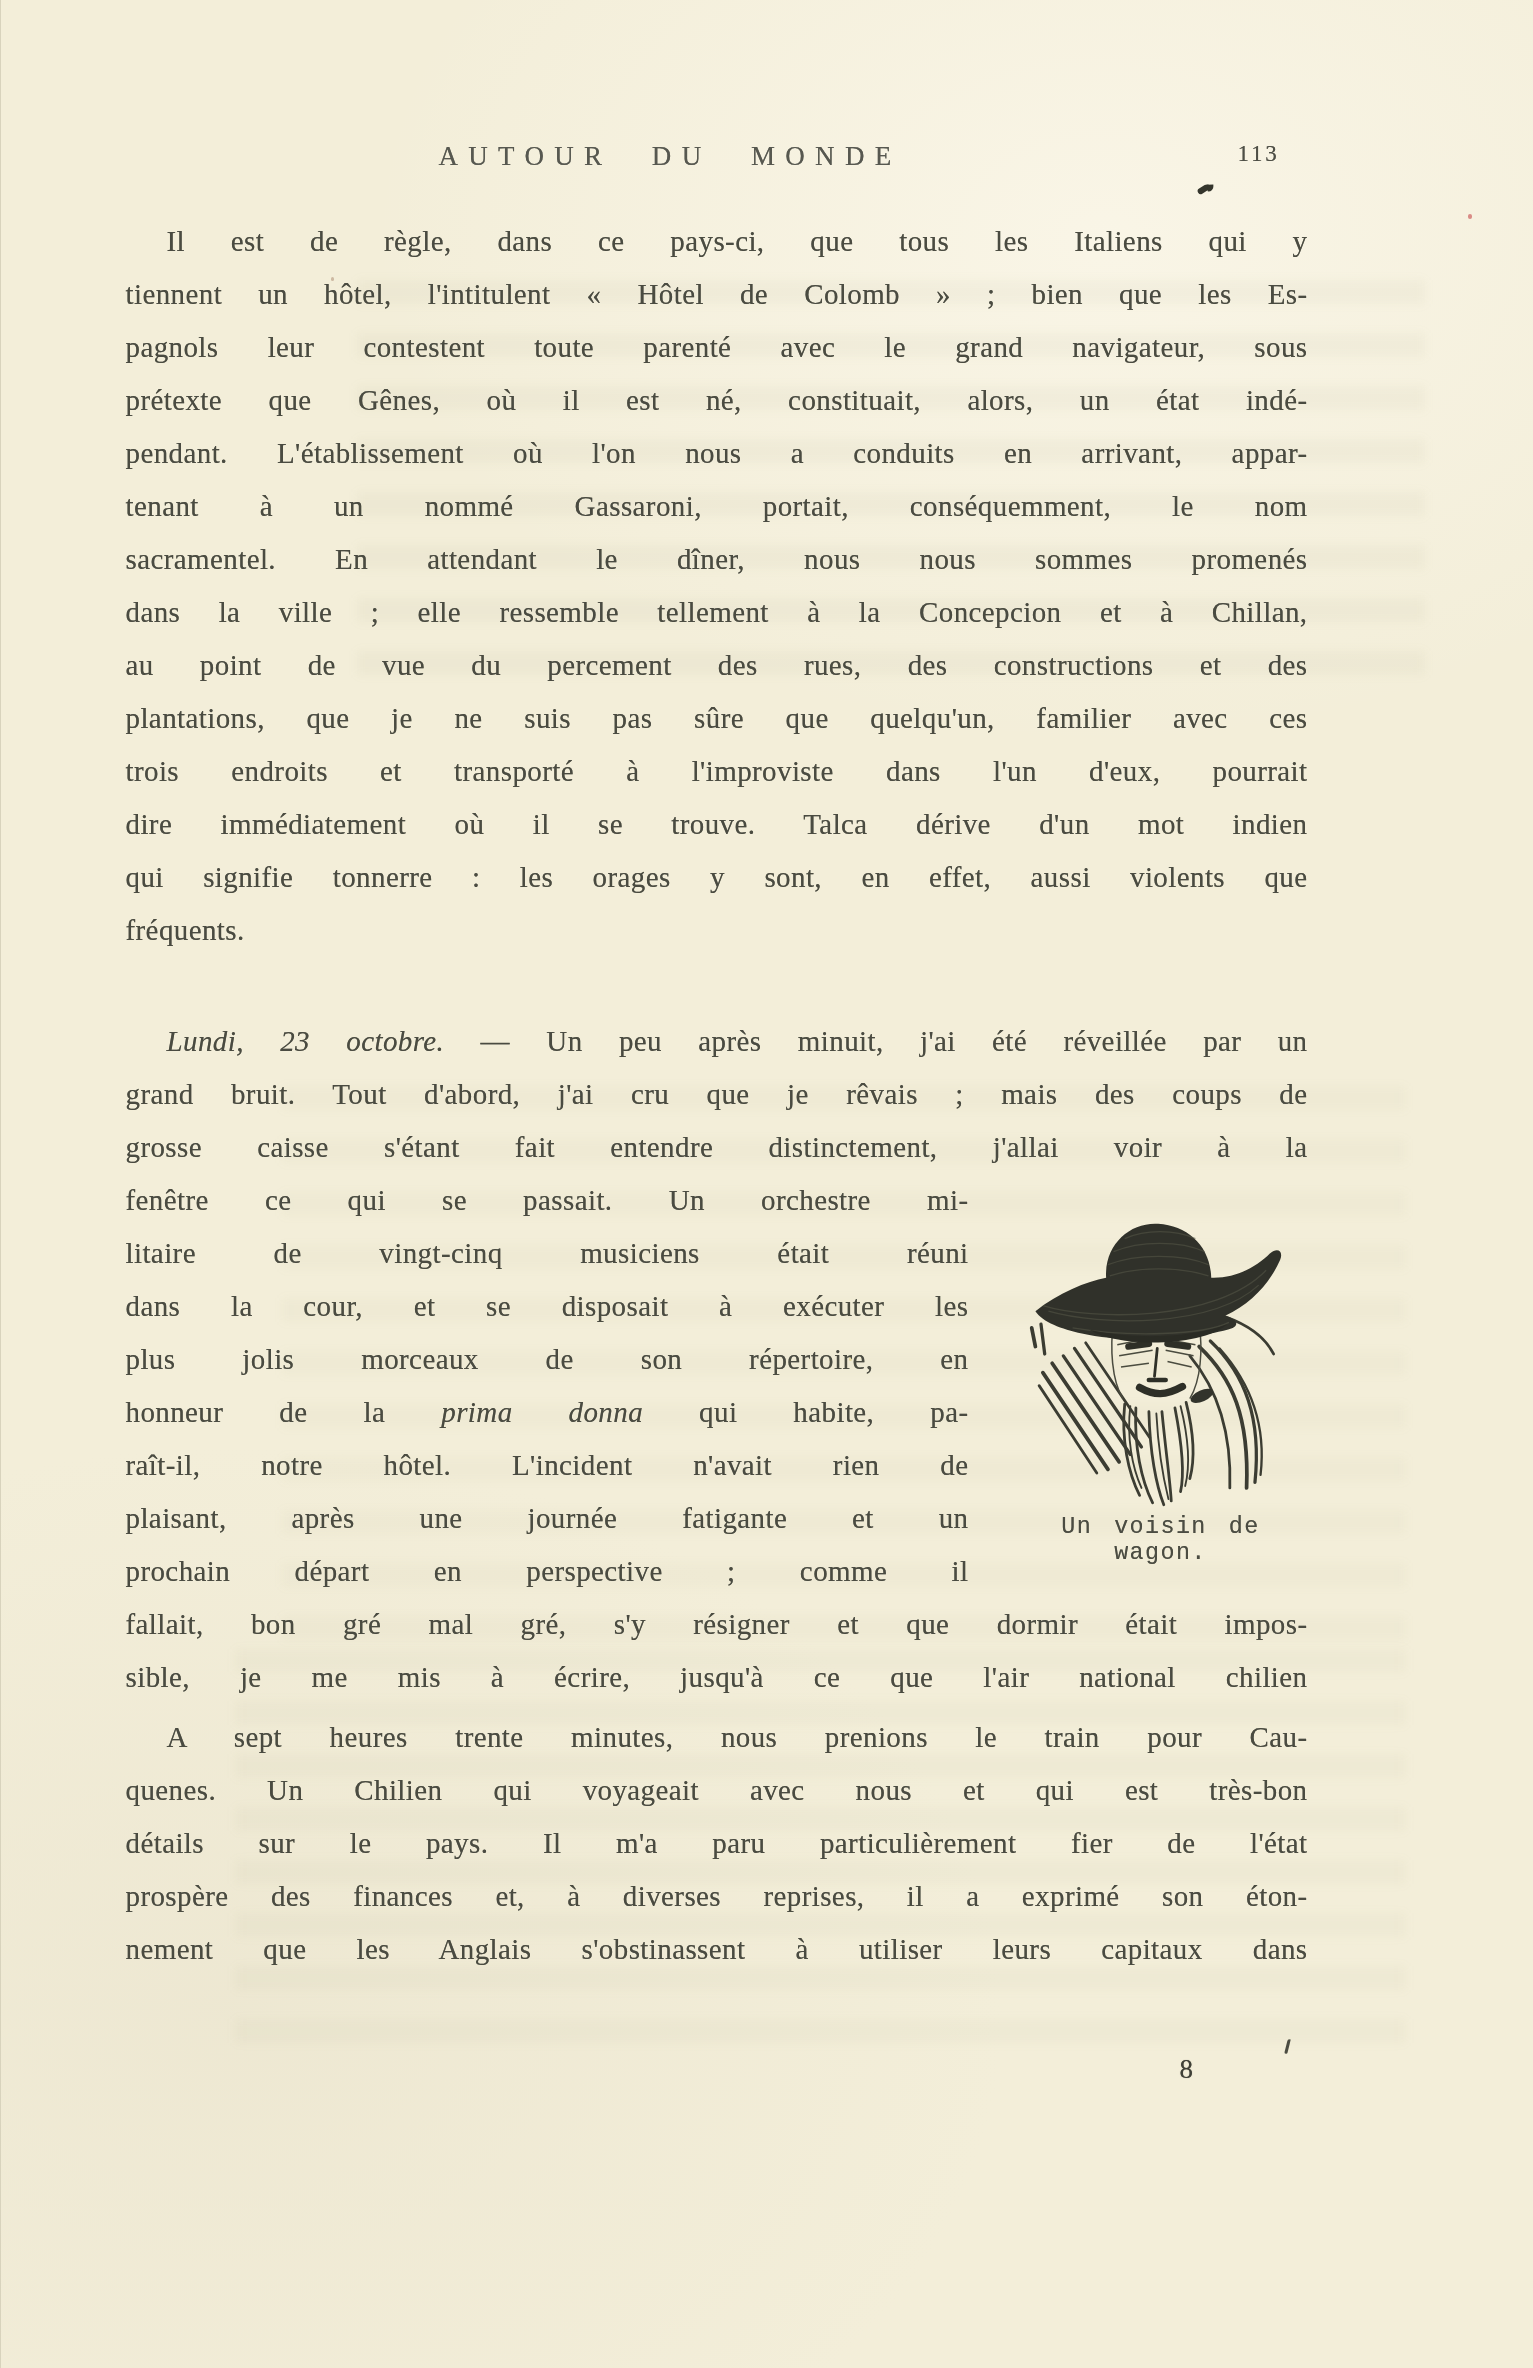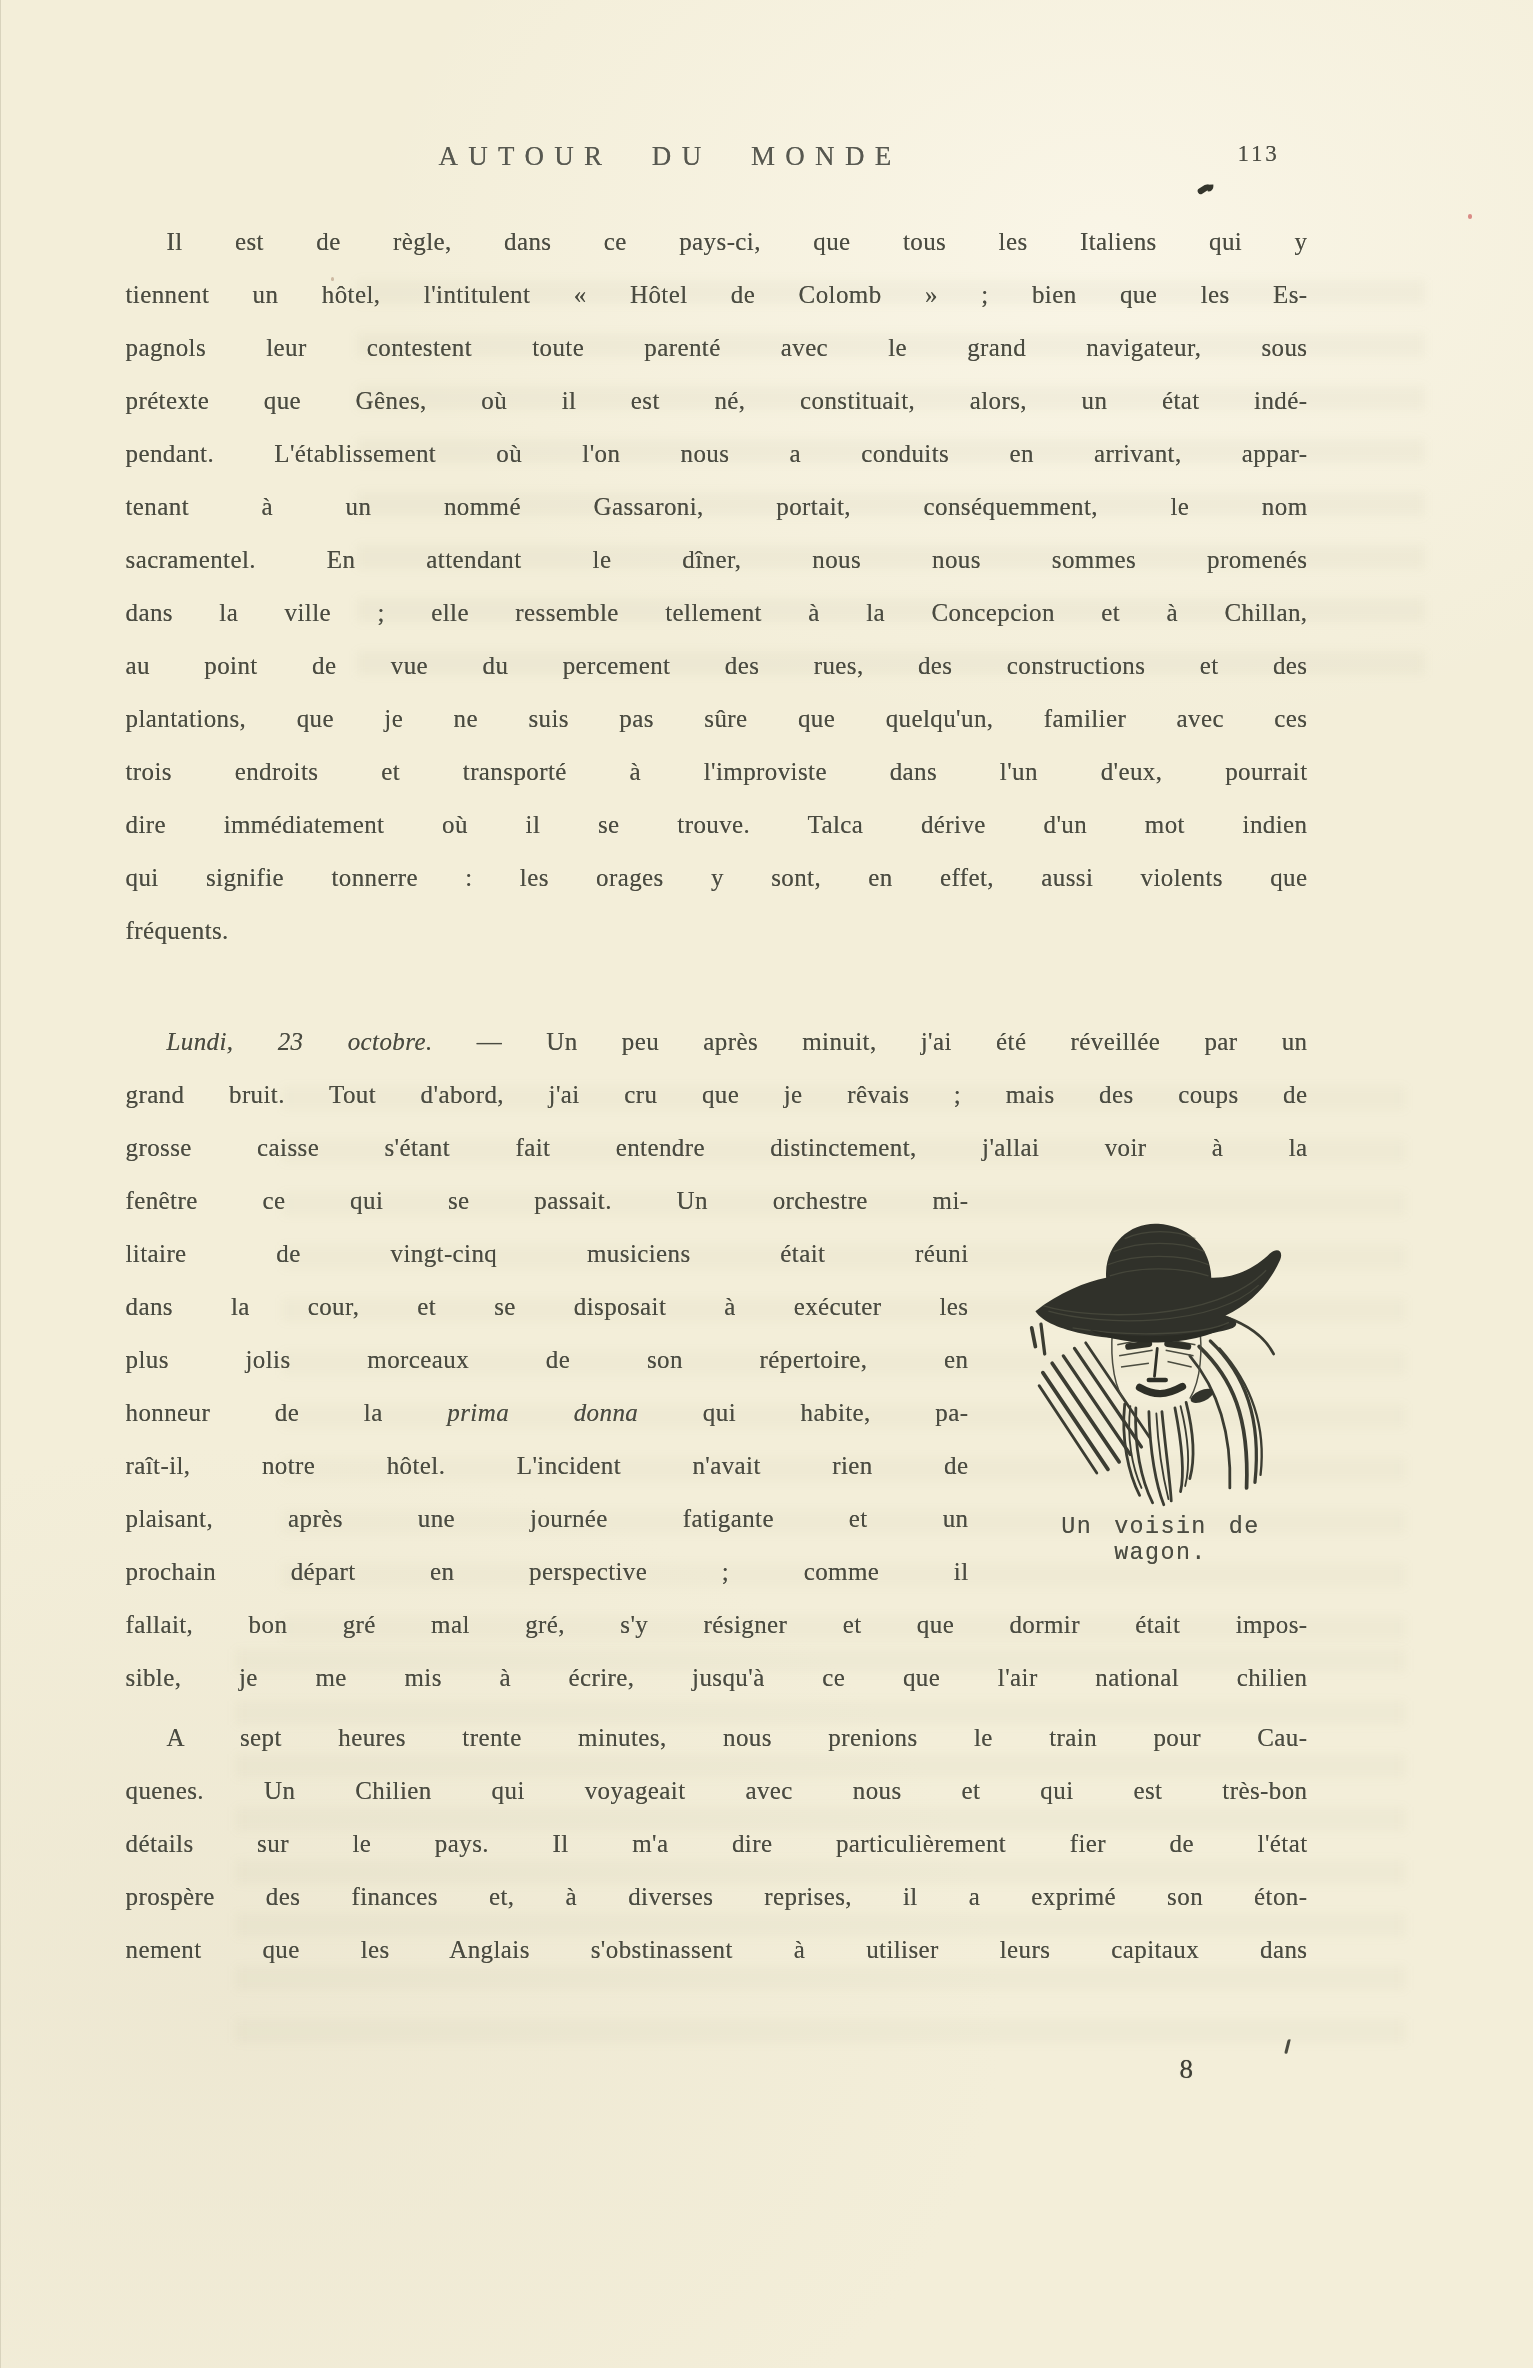--- a/index.html
+++ b/index.html
@@ -31,21 +31,21 @@
     text-shadow:0 0 0.6px rgba(87,88,80,.7);
   }
   .folio{
     position:absolute;top:141px;left:1237px;
     font-size:23px;letter-spacing:2.8px;color:#4e4f46;
     text-shadow:0 0 0.5px rgba(78,79,70,.7);
   }
 
   .text-block{
     position:absolute;left:125px;top:215px;width:1182px;
-    font-size:25px;letter-spacing:0.4px;
+    font-size:29px;letter-spacing:0.4px;
     text-shadow:0 0 0.6px rgba(74,75,65,.65);
   }
   .line{
     height:53px;line-height:53px;
     text-align:justify;text-align-last:justify;
   }
   .line.first{text-indent:41px;}
   .line.narrow{width:843px;}
   .line.last{text-align-last:left;word-spacing:13px;}
   .para-1{margin-top:58px;}
@@ -129,21 +129,21 @@
         <div class="line narrow"><span>honneur de la </span><em>prima donna</em><span> qui habite, pa-</span></div>
         <div class="line narrow"><span>raît-il, notre hôtel. L'incident n'avait rien de</span></div>
         <div class="line narrow"><span>plaisant, après une journée fatigante et un</span></div>
         <div class="line narrow"><span>prochain départ en perspective ; comme il</span></div>
         <div class="line"><span>fallait, bon gré mal gré, s'y résigner et que dormir était impos-</span></div>
         <div class="line"><span>sible, je me mis à écrire, jusqu'à ce que l'air national chilien</span></div>
       </div>
       <div class="para para-2">
         <div class="line first"><span>A sept heures trente minutes, nous prenions le train pour Cau-</span></div>
         <div class="line"><span>quenes. Un Chilien qui voyageait avec nous et qui est très-bon</span></div>
-        <div class="line"><span>détails sur le pays. Il m'a dire particulièrement fier de l'état</span></div>
+        <div class="line"><span>détails sur le pays. Il m'a paru particulièrement fier de l'état</span></div>
         <div class="line"><span>prospère des finances et, à diverses reprises, il a exprimé son éton-</span></div>
         <div class="line"><span>nement que les Anglais s'obstinassent à utiliser leurs capitaux dans</span></div>
       </div>
     </div>
 
   <figure class="figure" style="margin:0">
     <svg viewBox="0 0 310 330">
 
       <g fill="none" stroke="#3b3c32" stroke-linecap="round">
         <path d="M24,192 L86,286" stroke-width="3"></path>

